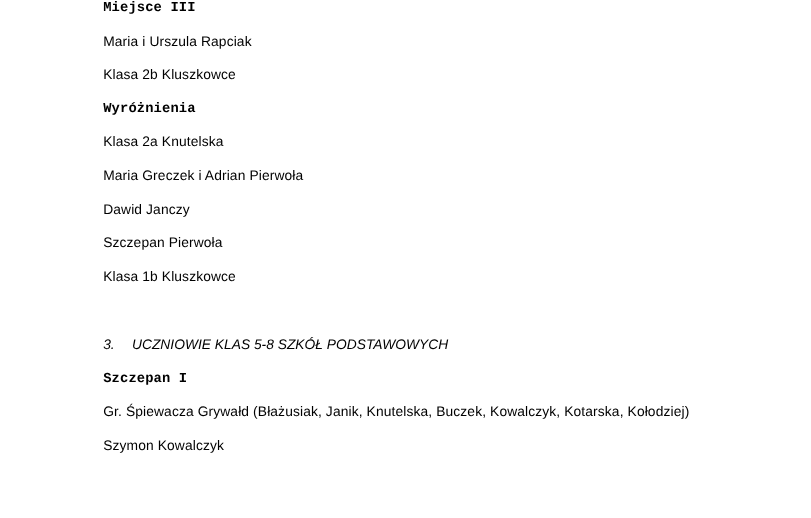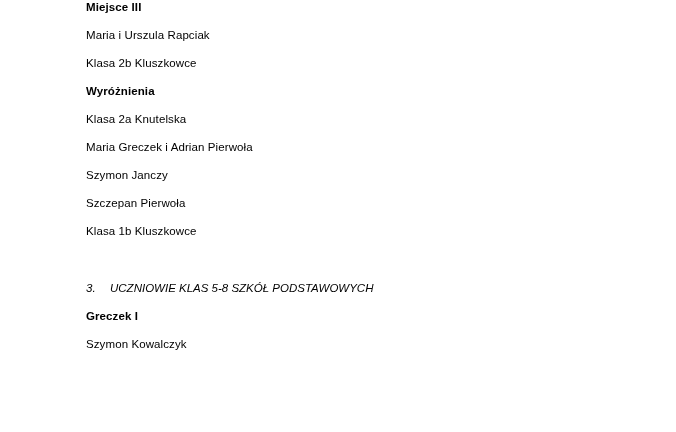--- a/index.html
+++ b/index.html
@@ -28,20 +28,21 @@
   }
   .line {
     font-size: 11.5px;
     line-height: 14px;
     height: 28px;
     white-space: nowrap;
     letter-spacing: 0.1px;
   }
   .line.bold {
     font-weight: bold;
+    font-family: Liberation Mono, monospace;
   }
   .spacer-gap {
     height: 29px;
   }
   .numbered {
     font-size: 11.5px;
     line-height: 14px;
     height: 28px;
     white-space: nowrap;
     font-weight: bold;
@@ -64,27 +65,28 @@
 
 <div class="page">
   <div class="doc-body">
 
     <div class="line bold">Miejsce III</div>
     <div class="line">Maria i Urszula Rapciak</div>
     <div class="line">Klasa 2b Kluszkowce</div>
     <div class="line bold">Wyróżnienia</div>
     <div class="line">Klasa 2a Knutelska</div>
     <div class="line">Maria Greczek i Adrian Pierwoła</div>
-    <div class="line">Szymon Janczy</div>
+    <div class="line">Dawid Janczy</div>
     <div class="line">Szczepan Pierwoła</div>
     <div class="line">Klasa 1b Kluszkowce</div>
 
     <div class="spacer-gap"></div>
 
     <div class="numbered">
       <span class="num">3.</span><span class="ntext">UCZNIOWIE KLAS 5-8 SZKÓŁ PODSTAWOWYCH</span>
     </div>
 
-    <div class="line bold">Greczek I</div>
+    <div class="line bold">Szczepan I</div>
+    <div class="line">Gr. Śpiewacza Grywałd (Błażusiak, Janik, Knutelska, Buczek, Kowalczyk, Kotarska, Kołodziej)</div>
     <div class="line clip-bottom">Szymon Kowalczyk</div>
 
   </div>
 </div>
 
 </body></html>

